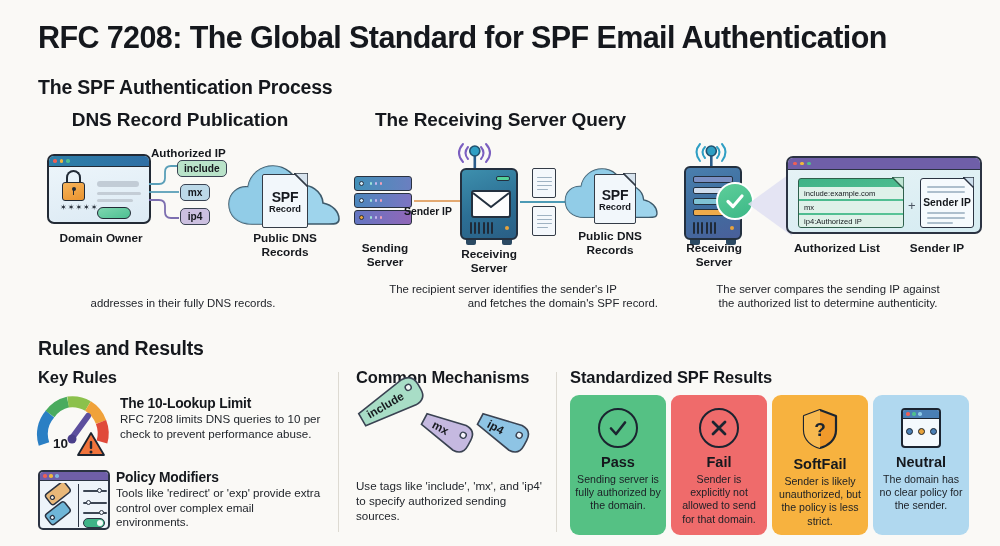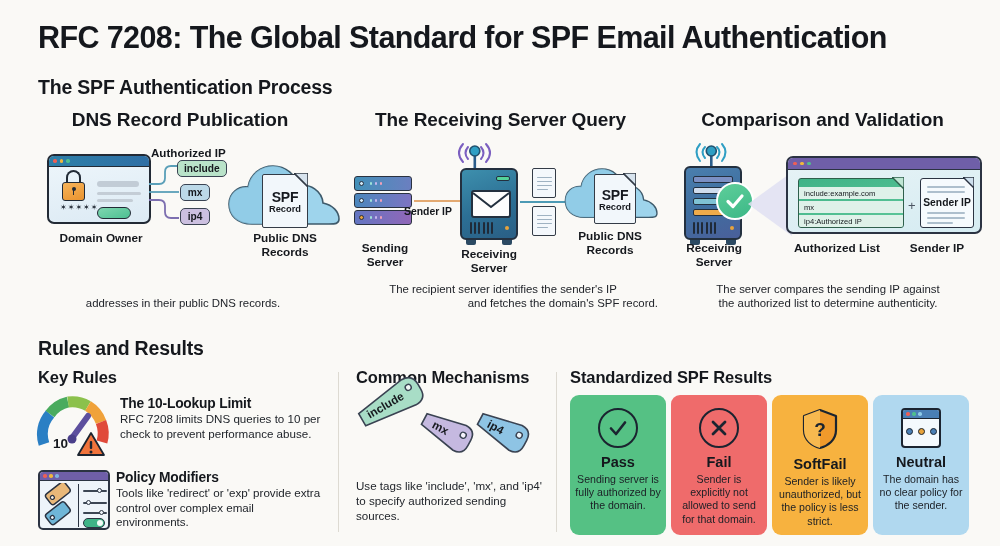--- a/index.html
+++ b/index.html
@@ -230,21 +230,20 @@
 <body>
 
 <div class="page">
 
   <div class="main-title">RFC 7208: The Global Standard for SPF Email Authentication</div>
 
   <div class="section-title" style="left:38px; top:76px;">The SPF Authentication Process</div>
 
   <div class="col-title" style="left:40px; top:109px; width:280px;">DNS Record Publication</div>
   <div class="col-title" style="left:358px; top:109px; width:285px;">The Receiving Server Query</div>
-  <div class="col-title" style="left:680px; top:109px; width:285px;">Comparison and Validation</div>
 
   <div class="panel" style="left:39px; width:310px;">
 
     <div style="position:absolute; left:112px; top:8px; font-size:11.6px; font-weight:700; color:#15181d;">Authorized IP</div>
 
     <div class="browser" style="left:8px; top:16px; width:104px; height:70px;">
       <div class="bar">
         <span class="dot" style="background:#ee5f56;"></span>
         <span class="dot" style="background:#f0b73c;"></span>
         <span class="dot" style="background:#4fc08d;"></span>
@@ -282,21 +281,21 @@
       <svg width="14" height="14" style="position:absolute; left:69px; top:13px;">
         <path d="M0,0 L14,14 L14,0 Z" fill="#d8e4ee" stroke="#333b46" stroke-width="1.6"></path>
       </svg>
     </div>
 
     <div class="icon-label" style="left:0px; top:94px; width:124px;">Domain Owner</div>
     <div class="icon-label" style="left:186px; top:94px; width:120px;">Public DNS</div>
     <div class="icon-label" style="left:186px; top:108px; width:120px;">Records</div>
   </div>
 
-  <div class="caption" style="left:28px; top:296px; width:310px;">addresses in their public DNS records.</div>
+  <div class="caption" style="left:28px; top:296px; width:310px;">addresses in their fully DNS records.</div>
 
   <div class="panel" style="left:348px; width:310px;">
 
     <div class="rack" style="left:6px; top:38px;">
       <div class="rack-unit" style="left:0; top:0; width:58px; height:15px; background:linear-gradient(90deg,#4290b8,#6b7fc0);">
         <span class="rack-led" style="background:#cfe8f5;"></span>
         <span class="rack-dots">
             <i style="background:#9fe3d8;"></i>
             <i style="background:#c7b6ef;"></i>
             <i style="background:#f0a0b8;"></i>

